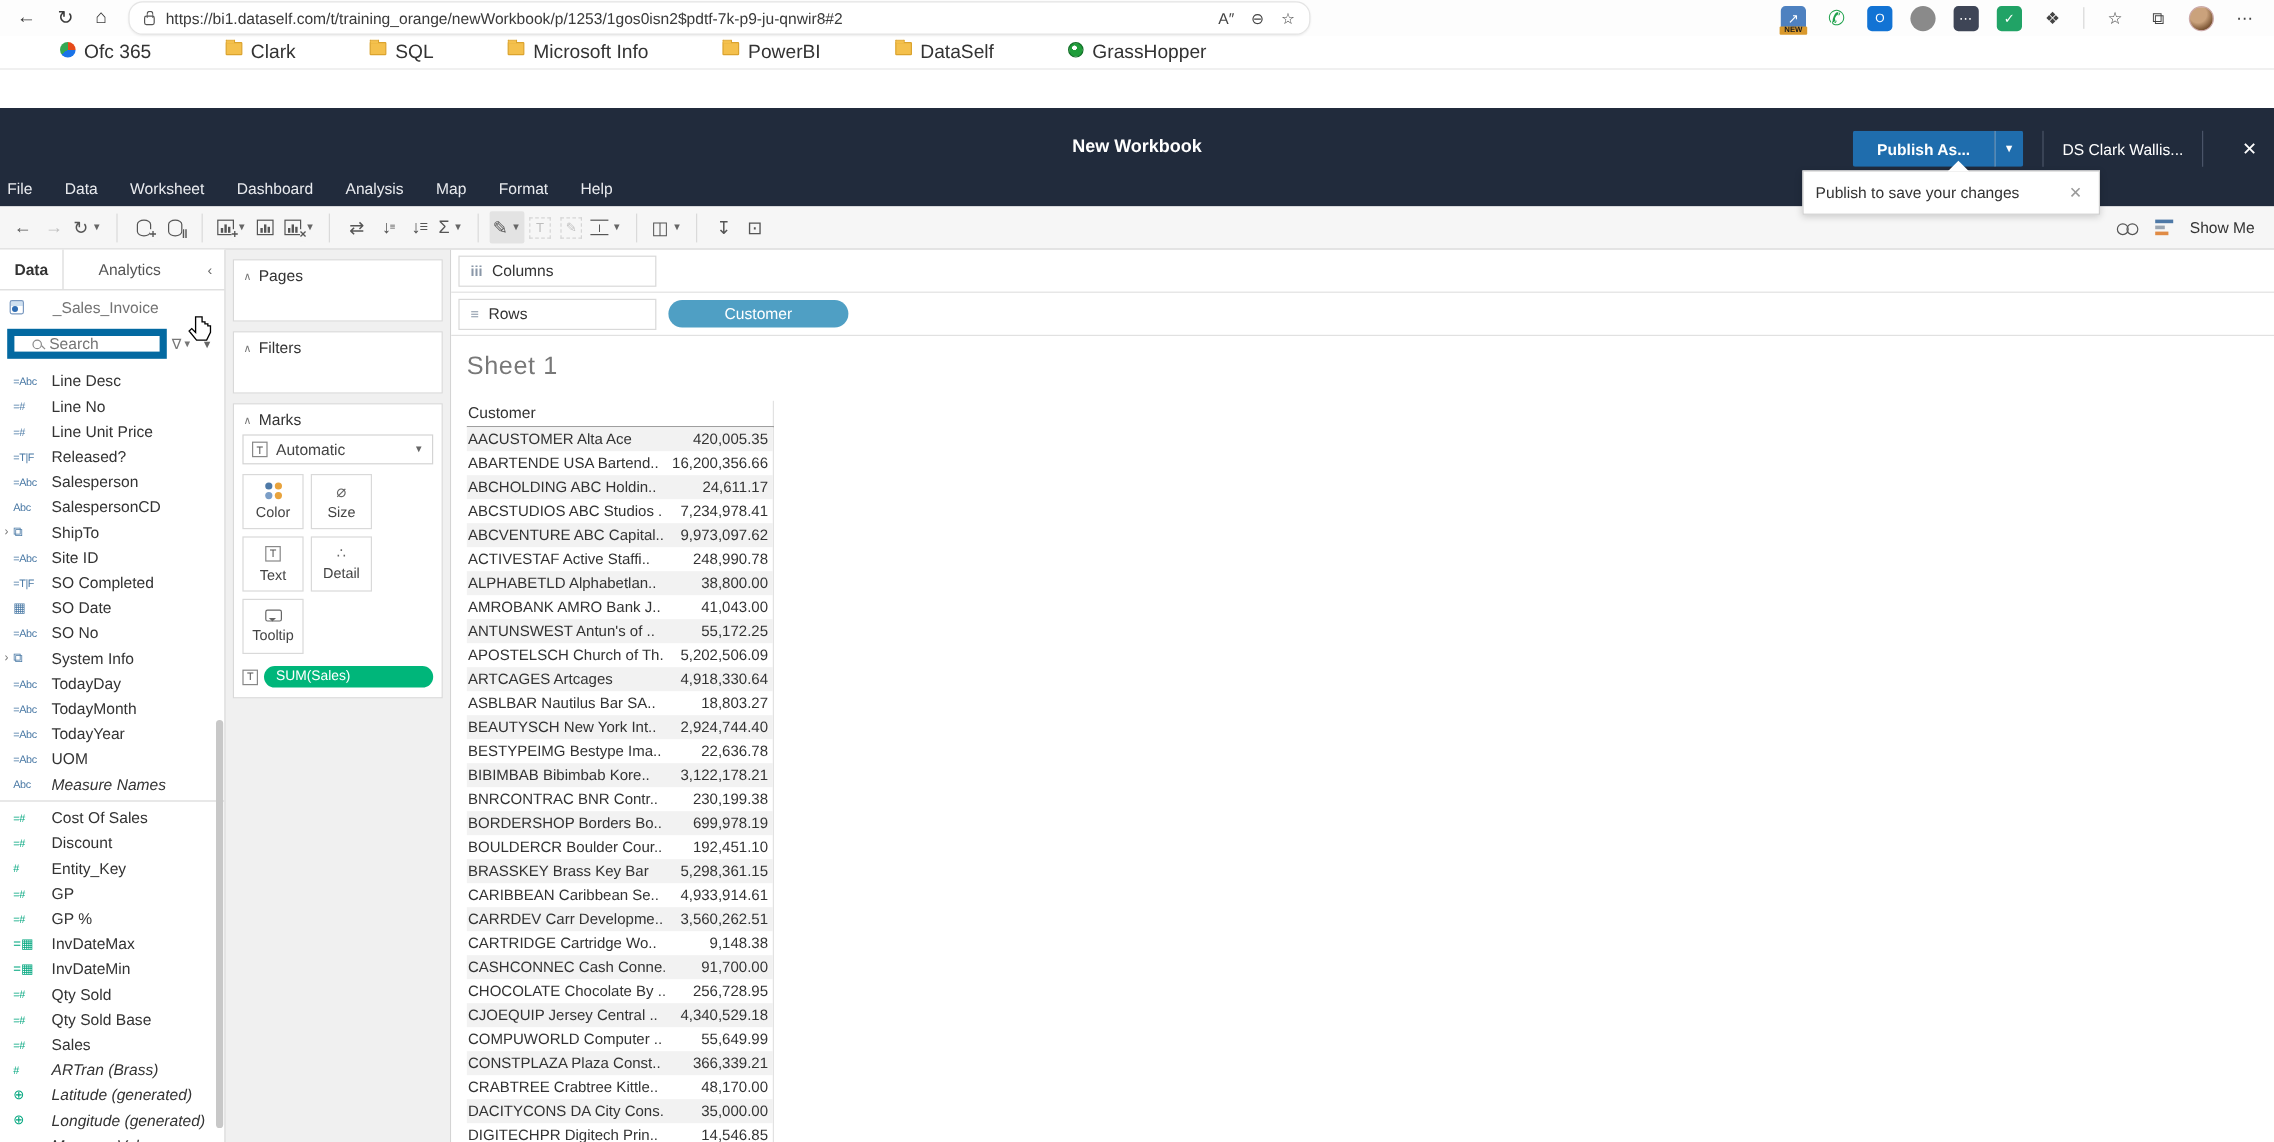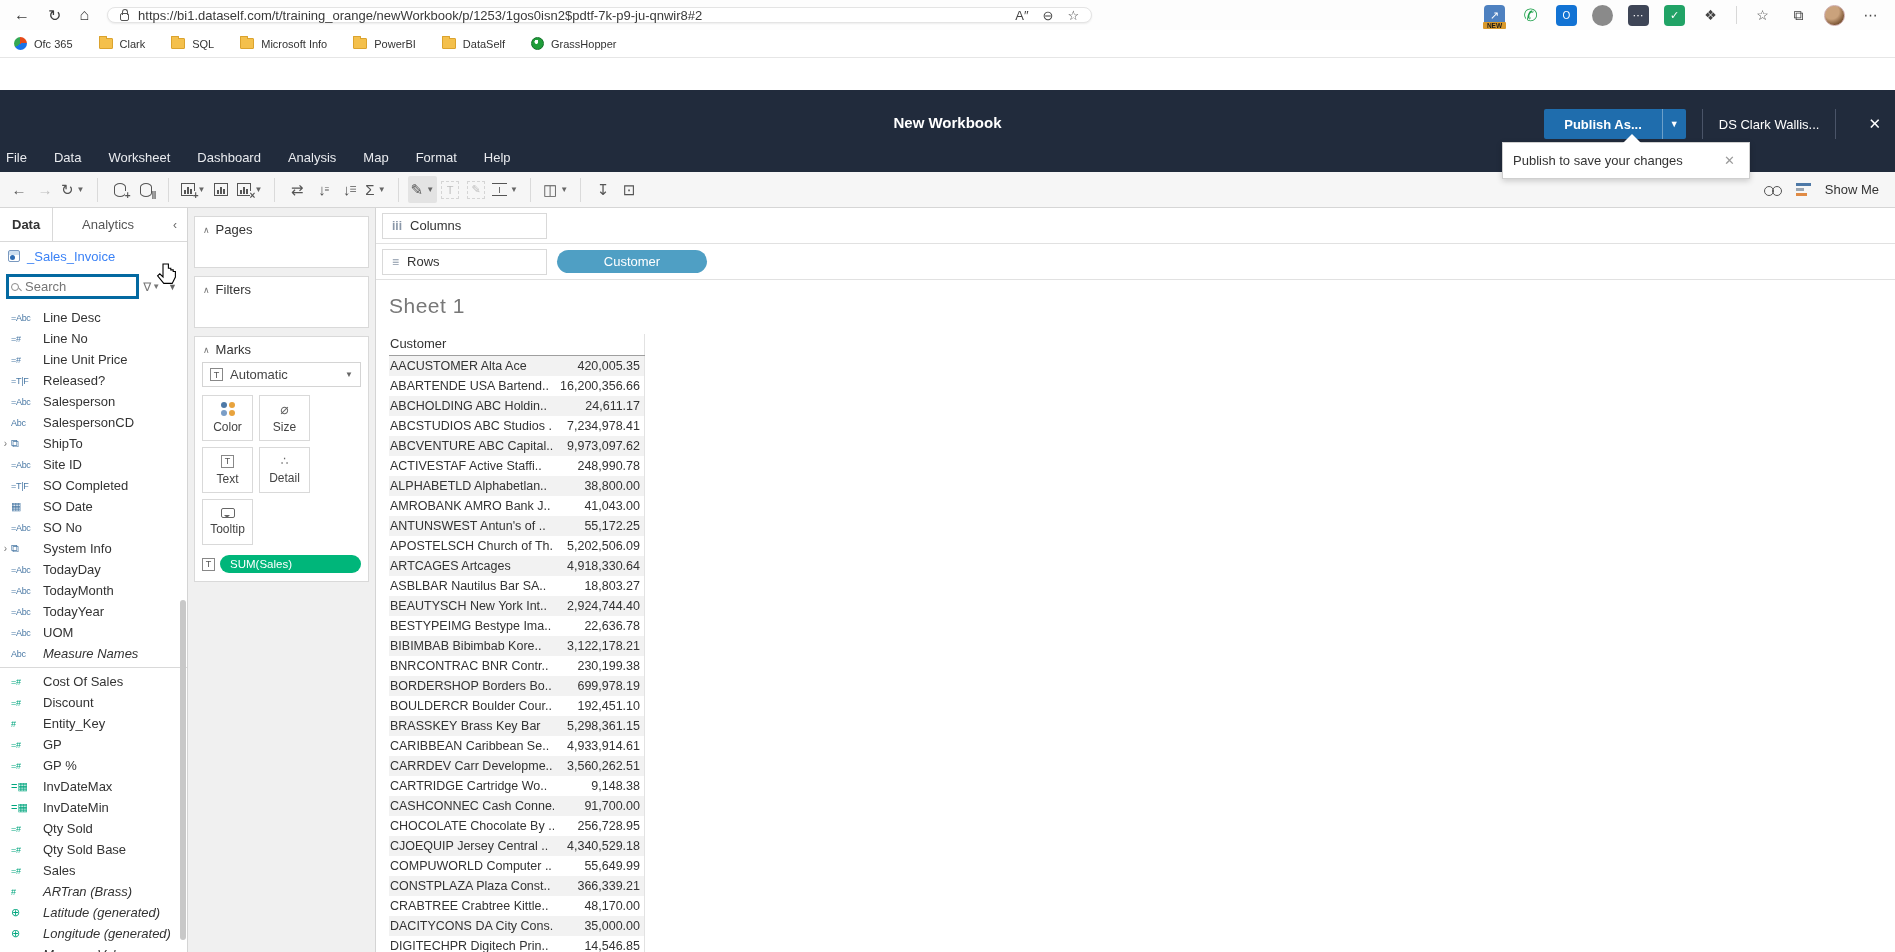--- a/index.html
+++ b/index.html
@@ -3,39 +3,39 @@
 <meta charset="utf-8">
 <style>
   * { box-sizing: border-box; margin: 0; padding: 0; }
   html,body { width:1895px; height:952px; overflow:hidden; }
   body { font-family:"Liberation Sans", sans-serif; background:#fff; color:#333; }
   .screen { position:relative; width:1895px; height:952px; background:#fff; overflow:hidden; }
 
   
   .browser-nav { height:30px; background:#fdfdfd; display:flex; align-items:center; padding:0 14px; gap:18px; }
   .bnav-ic { font-size:16px; color:#3b3b3b; cursor:default; }
-  .url-pill { width:985px; height:16px; background:#fff; border:1px solid #e4e4e4; box-shadow:0 1px 2px rgba(0,0,0,.07); border-radius:12px; display:flex; align-items:center; padding:0 12px; gap:9px; }
+  .url-pill { width:985px; height:28px; background:#fff; border:1px solid #e4e4e4; box-shadow:0 1px 2px rgba(0,0,0,.07); border-radius:12px; display:flex; align-items:center; padding:0 12px; gap:9px; }
   .lock { width:9px; height:8px; border:1.2px solid #555; border-radius:2px; position:relative; margin-top:4px; flex:none; }
   .lock::before { content:''; position:absolute; top:-5px; left:1px; width:4px; height:5px; border:1.2px solid #555; border-bottom:none; border-radius:3px 3px 0 0; }
   .url-text { font-size:13px; color:#3a3a3a; white-space:nowrap; overflow:hidden; flex:1; }
   .pill-tools { display:flex; gap:14px; align-items:center; color:#444; font-size:13px; }
   .browser-ext { margin-left:auto; display:flex; align-items:center; gap:15px; }
   .ext { width:21px; height:21px; border-radius:4px; display:flex; align-items:center; justify-content:center; font-size:11px; color:#fff; position:relative; }
   .ext-new { background:#4e81c0; }
   .ext-new::after { content:'NEW'; position:absolute; bottom:-3px; left:-1px; right:-1px; background:#d9992c; color:#1a1a1a; font-size:6.5px; font-weight:bold; text-align:center; border-radius:1px; }
   .ext-phone { color:#1ea14b; font-size:17px; }
   .ext-outlook { background:#1273d4; font-size:10px; }
   .ext-loop { background:#8a8a8a; border-radius:50%; }
   .ext-dots { background:#3e4556; letter-spacing:1px; }
   .ext-todo { background:#21a366; }
   .ext-plain { color:#444; font-size:14px; }
   .ext-sep { width:1px; height:18px; background:#d8d8d8; }
   .avatar { width:21px; height:21px; border-radius:50%; background:radial-gradient(circle at 35% 30%, #caa27c 0 40%, #7a5433 75%); border:1px solid #caa; }
   .bookmarks-bar { height:28px; background:#fff; border-bottom:1px solid #e6e6e6; display:flex; align-items:center; gap:26px; padding:0 14px; }
-  .bm { display:flex; align-items:center; gap:7px; font-size:11px; color:#333; }
+  .bm { display:flex; align-items:flex-start; gap:7px; font-size:16px; color:#333;margin-left:36px; }
   .bm-ic { width:14px; height:11px; flex:none; }
   .bm-ic.folder { background:#f4c04c; border:1px solid #dba32e; border-radius:1px; position:relative; }
   .bm-ic.folder::before { content:''; position:absolute; top:-3px; left:-1px; width:6px; height:2px; background:#f4c04c; border:1px solid #dba32e; border-bottom:none; border-radius:1px 1px 0 0; }
   .bm-ic.ofc { border-radius:50%; width:13px; height:13px; background:conic-gradient(#e64a19 0 25%, #1a73e8 25% 65%, #34a853 65% 100%); }
   .bm-ic.gh { border-radius:50%; width:13px; height:13px; background:radial-gradient(circle at 40% 35%, #fff 0 18%, #1f9d3a 22%); border:1px solid #127028; }
 
   
   .t-header { height:82px; background:var(--header-bg); position:relative;margin-top:32px; }
   .t-title { position:absolute; top:24px; left:0; right:0; text-align:center; font-size:15px; font-weight:bold; color:#fff; }
   .t-menus { position:absolute; bottom:7px; left:6px; display:flex; gap:27px; }
@@ -77,25 +77,25 @@
   
   .main { display:flex; height:760px; }
 
   
   .data-pane { width:188px; border-right:1px solid #d4d4d4; display:flex; flex-direction:column; position:relative; background:#fff; }
   .dp-tabs { height:34px; display:flex; border-bottom:1px solid #d9d9d9; align-items:stretch; font-size:13px; }
   .dp-tab { display:flex; align-items:center; padding:0 12px; }
   .dp-tab.active { font-weight:bold; color:#333; }
   .dp-tab.inactive { color:#555; border-left:1px solid #d9d9d9; flex:1; justify-content:center; }
   .dp-collapse { width:24px; display:flex; align-items:center; justify-content:center; color:#666; font-size:12px; }
-  .dp-ds { height:28px; display:flex; align-items:center; gap:7px; padding:0 8px; font-size:13px; color:#3b82f6; }
+  .dp-ds { height:28px; display:flex; align-items:center; gap:24px; padding:0 8px; font-size:13px; color:#737373; }
   .ds-ic { width:12px; height:12px; border:1px solid #7a99c0; border-radius:2px; background:linear-gradient(#cfe0f0 0 4px, #fff 4px); position:relative; flex:none; }
   .ds-ic::after { content:''; position:absolute; left:1px; bottom:1px; width:5px; height:5px; border-radius:50%; background:#2f6db3; }
   .dp-search-row { display:flex; align-items:center; gap:4px; padding:4px 6px 6px 6px; }
-  .search-box { flex:1; height:25px; border:3px solid #0369a1; display:flex; align-items:center; gap:6px; padding:0 2px; background:#fff; }
+  .search-box { flex:1; height:25px; border:6px solid #0369a1; display:flex; align-items:center; gap:6px; padding:0 15px; background:#fff; }
   .mag { width:8px; height:8px; border:1.4px solid #8a8a8a; border-radius:50%; position:relative; flex:none; }
   .mag::after { content:''; position:absolute; width:4px; height:1.4px; background:#8a8a8a; transform:rotate(45deg); right:-4px; bottom:-1px; }
   .search-box input { border:none; outline:none; width:70px; font-size:13px; font-family:inherit; color:#333; background:transparent; }
   .funnel { color:#777; font-size:12px; display:flex; align-items:center; gap:1px; }
   .dp-caret-btn { color:#666; font-size:9px; padding:2px 4px; }
   .field-list { flex:1; overflow:hidden; padding-top:2px; }
   .frow { height:21px; display:flex; align-items:center; font-size:13px; color:#333; }
   .f-arrow { width:11px; text-align:center; color:#777; font-size:10px; flex:none; }
   .f-ic { width:32px; flex:none; font-size:9px; letter-spacing:-.3px; }
   .f-ic.g { font-size:11px; letter-spacing:0; }

